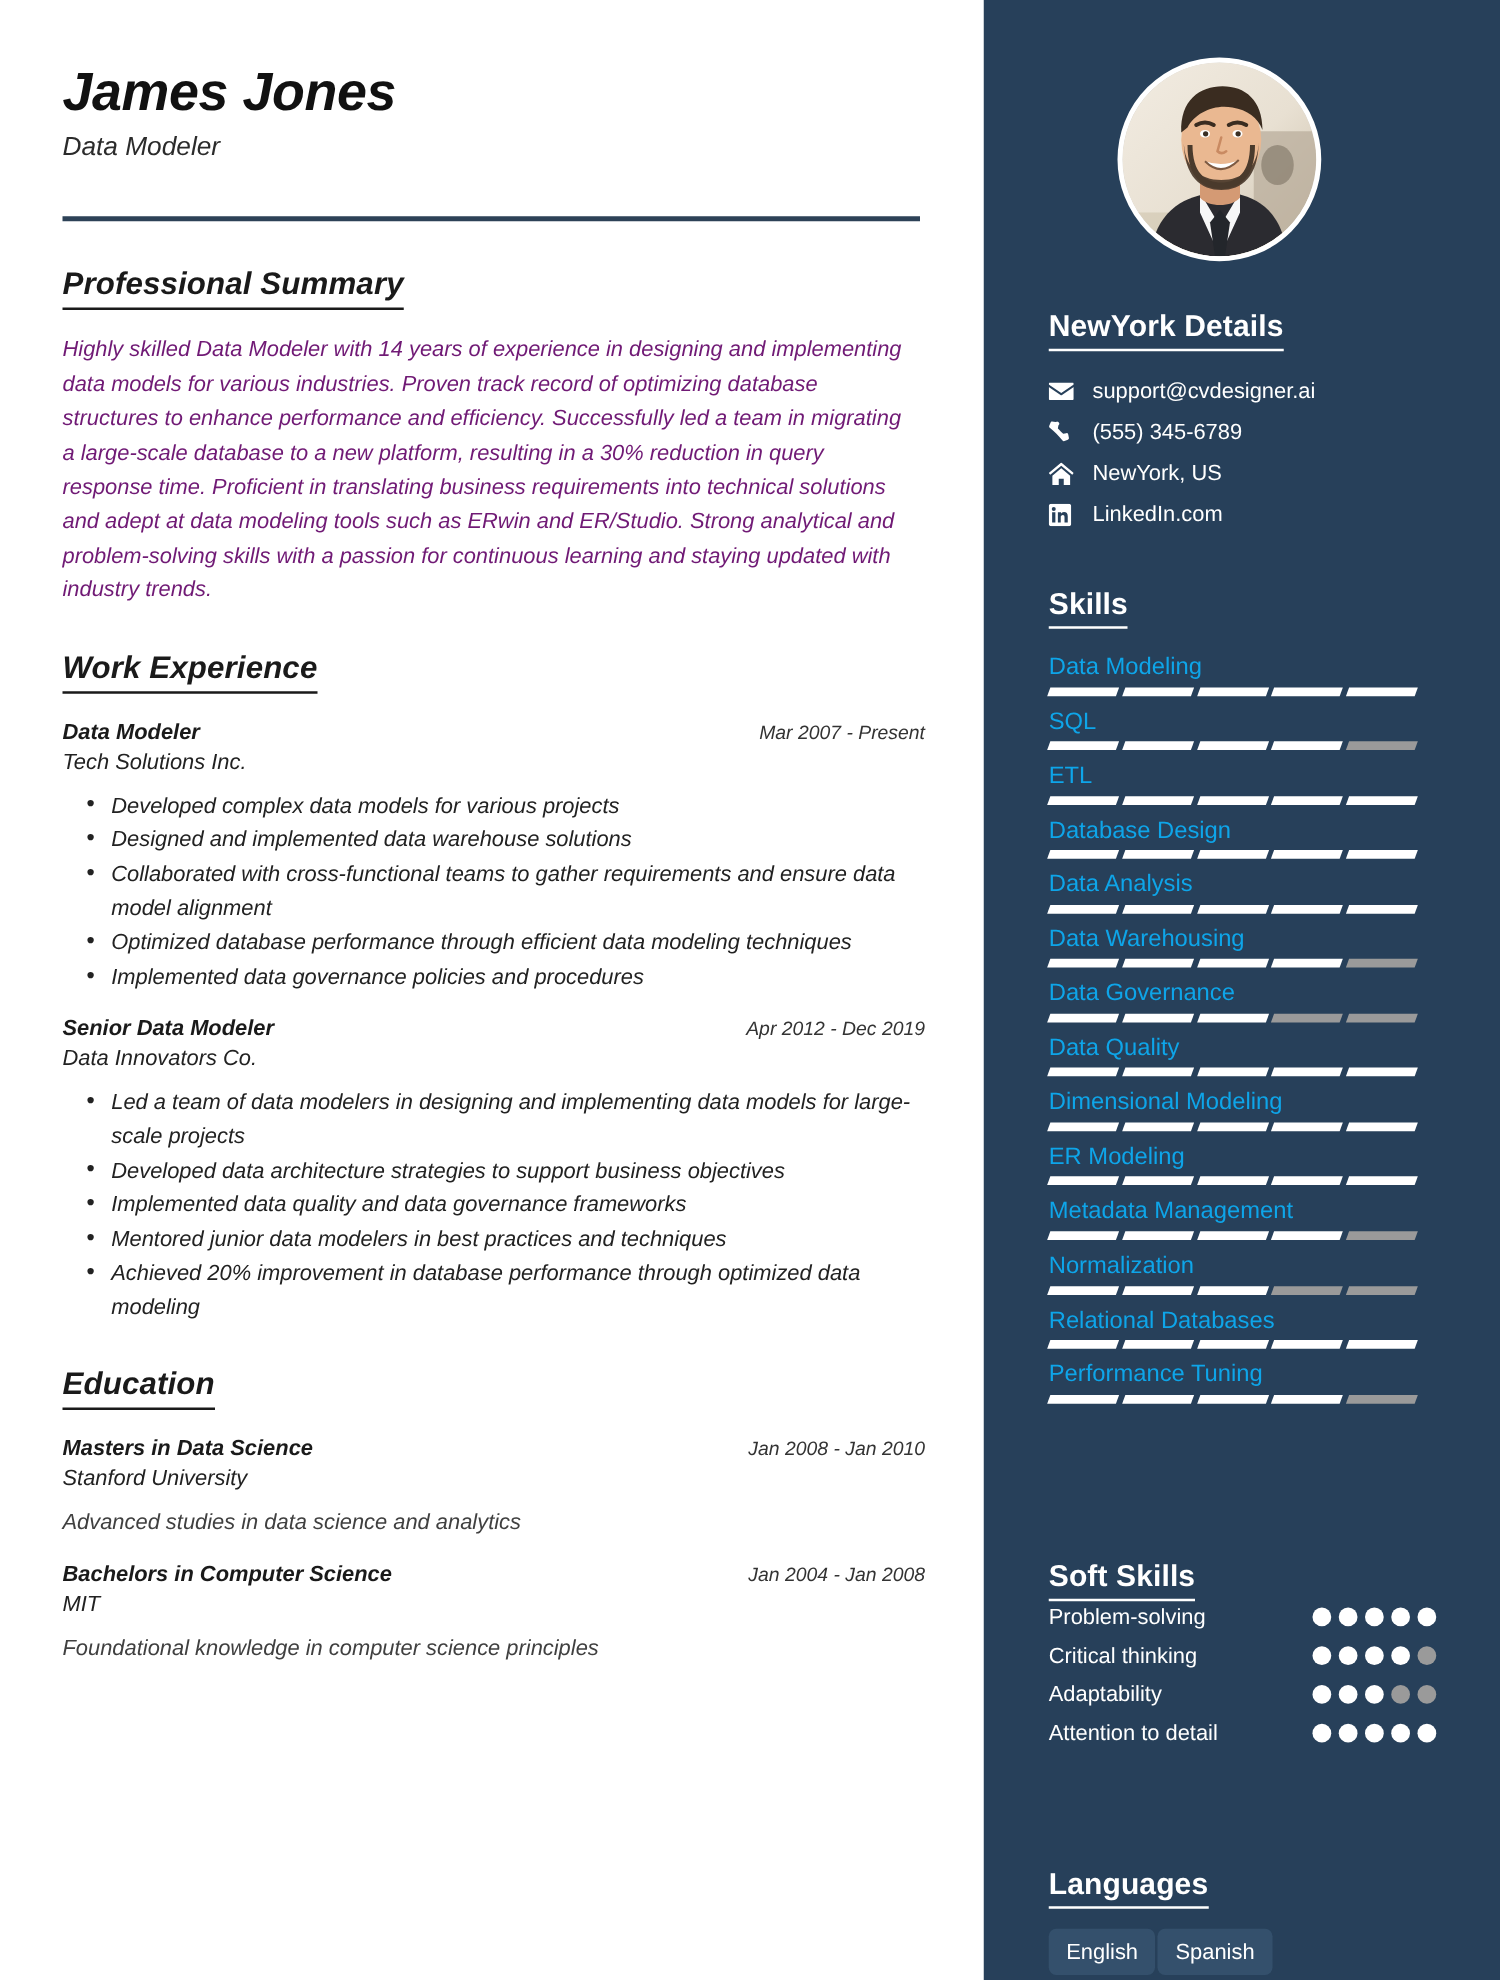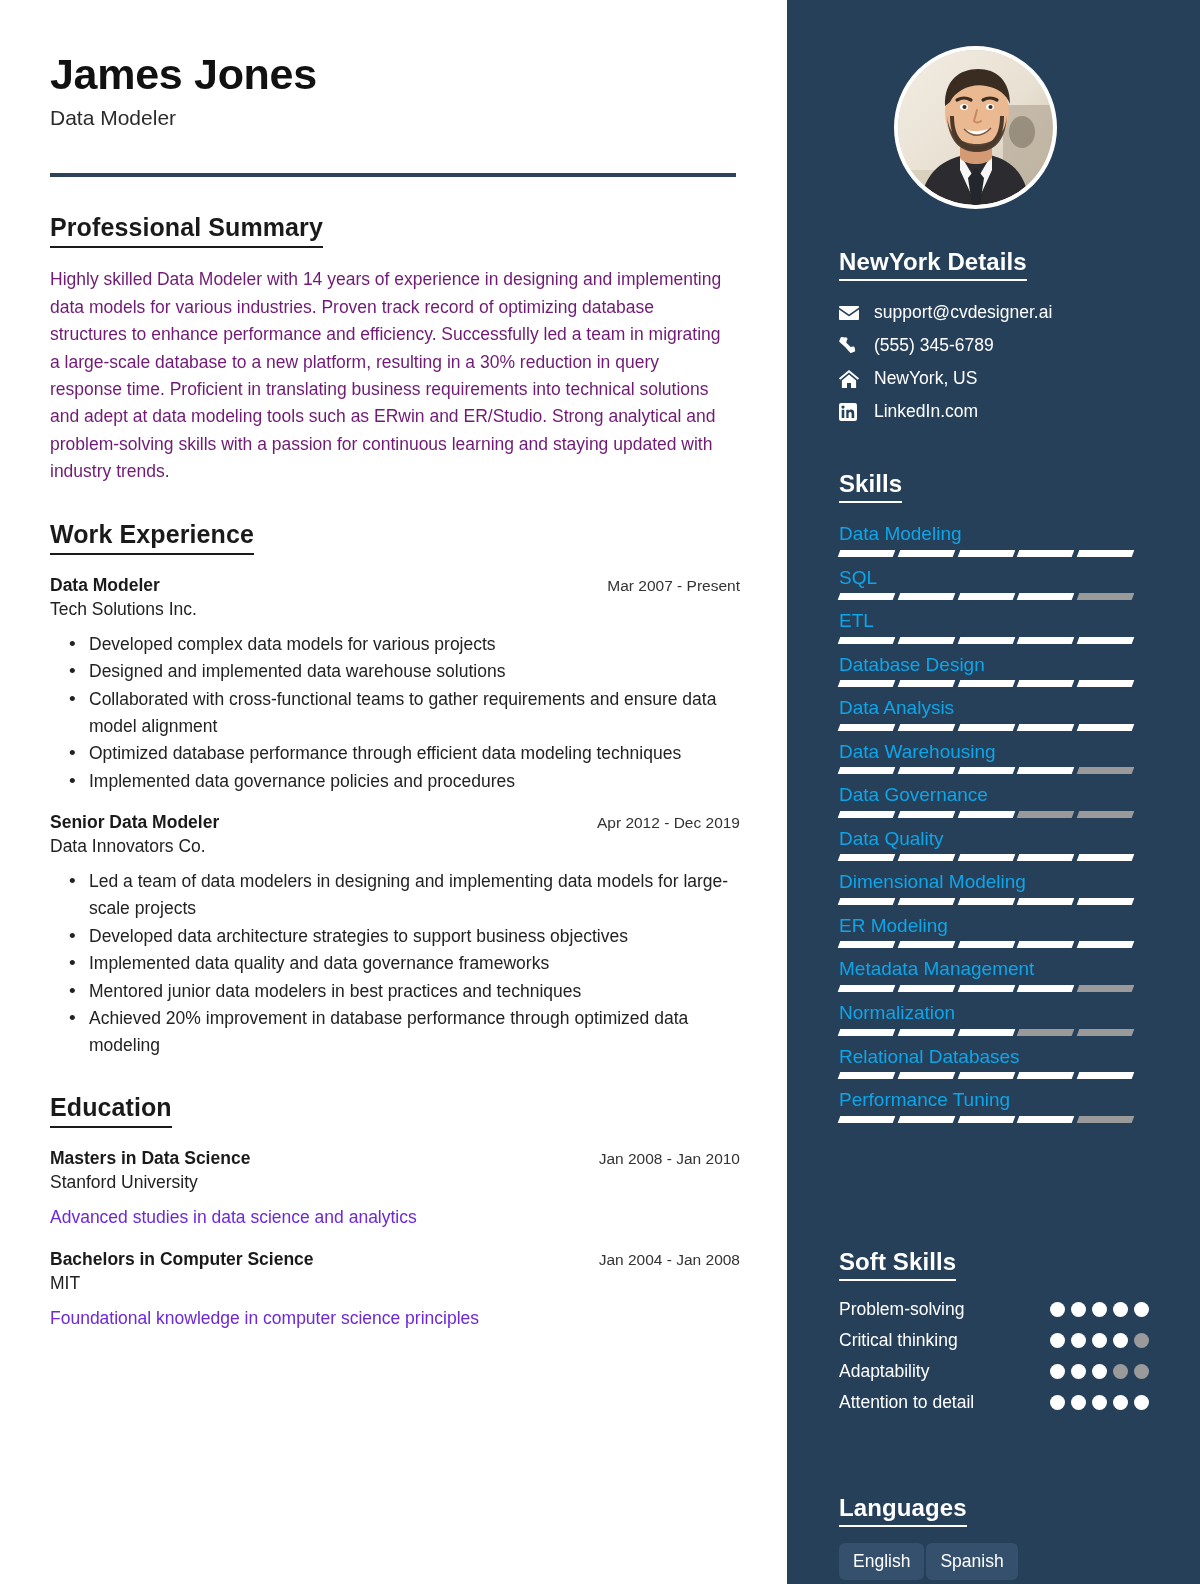--- a/index.html
+++ b/index.html
@@ -19,20 +19,21 @@
     display: flex;
   }
 
   
   .main {
     width: 787px;
     height: 1484px;
     background: #ffffff;
     padding: 52px 50px 0 50px;
     position: relative;
+    font-style: italic;
   }
 
   .name {
     font-size: 43px;
     font-weight: bold;
     color: #111111;
     letter-spacing: -0.3px;
     line-height: 1.05;
   }
 
@@ -112,21 +113,21 @@
     position: absolute;
     left: -20px;
     top: -1px;
     font-size: 19px;
     color: #222;
   }
 
   .edu-entry { margin-top: 20px; }
   .edu-desc {
     font-size: 17.5px;
-    color: #6d28d9;
+    color: #404040;
     margin-top: 14px;
   }
 
   
   .sidebar {
     width: 413px;
     height: 1584px;
     background: #27405a;
     color: #ffffff;
     padding: 0 0 0 52px;
@@ -200,21 +201,21 @@
   }
   .seg {
     flex: 1 1 0;
     height: 7px;
     transform: skewX(-20deg);
   }
   .seg.on  { background: #ffffff; }
   .seg.off { background: #9a9a9a; }
 
   .soft-block { position: absolute; top: 1248px; left: 52px; width: 310px; }
-  .soft-list { margin-top: 16px; }
+  .soft-list { }
   .soft-row {
     display: flex;
     justify-content: space-between;
     align-items: flex-start;
     margin-bottom: 6px;
   }
   .soft-name {
     font-size: 17.5px;
     color: #ffffff;
     line-height: 1.42;

